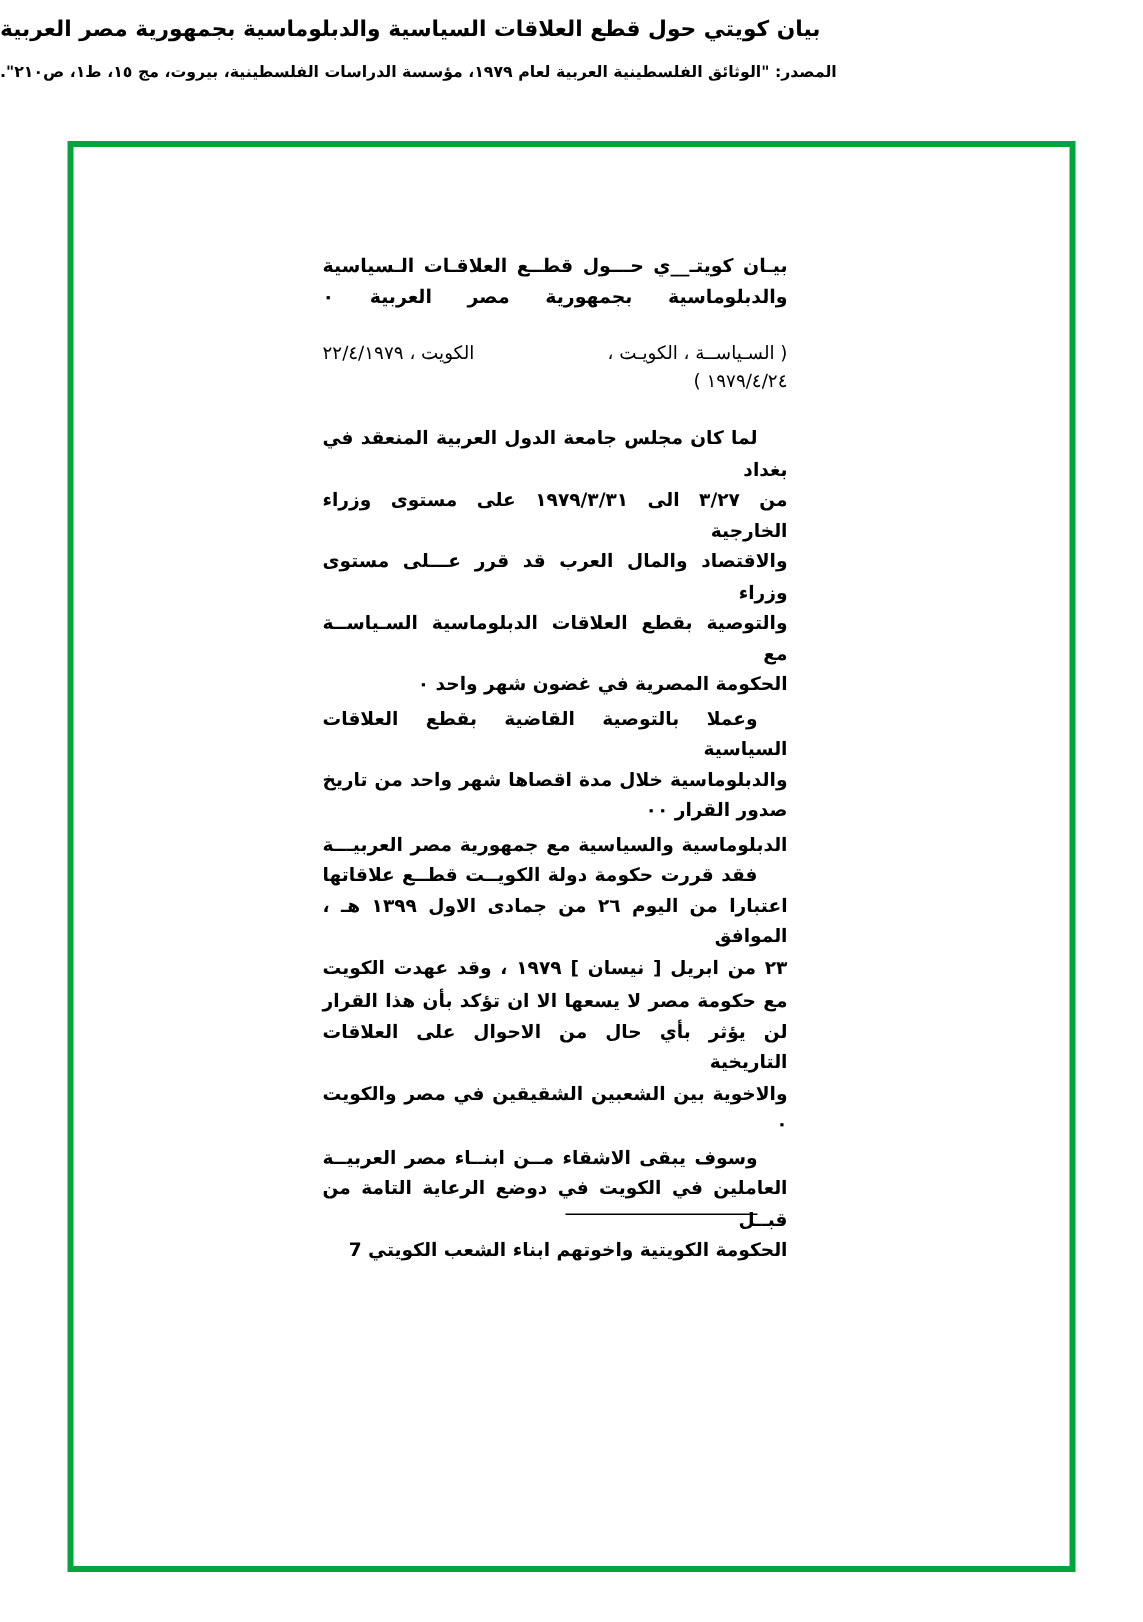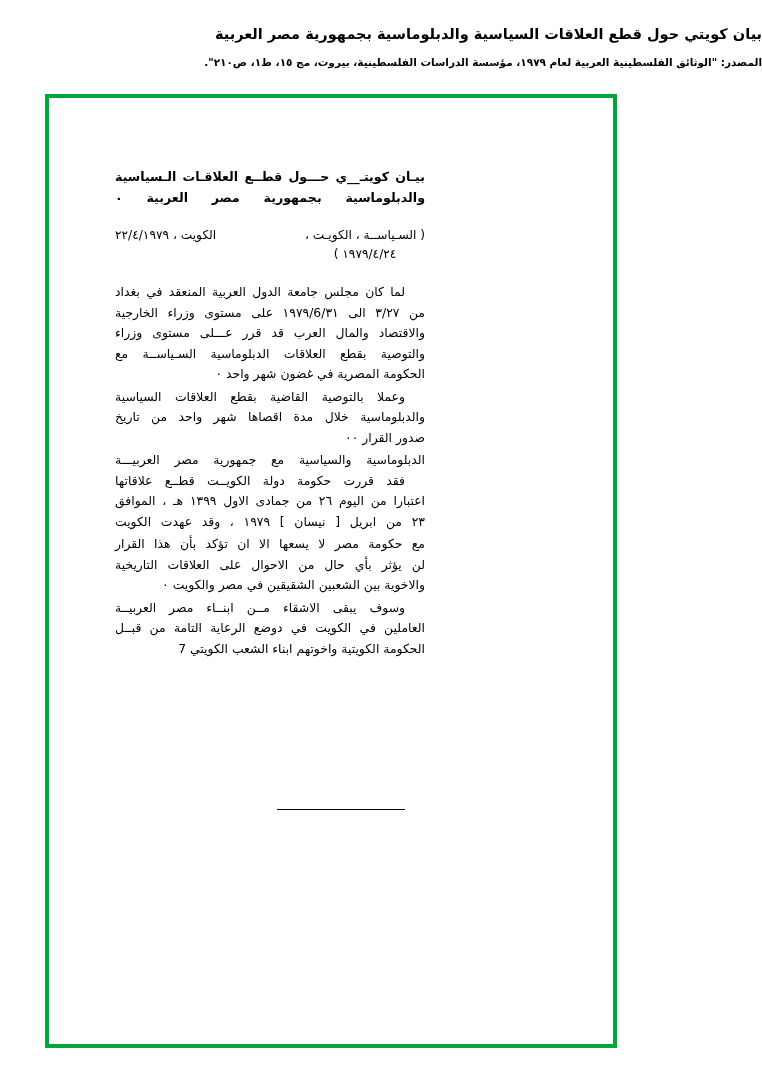--- a/index.html
+++ b/index.html
@@ -16,41 +16,41 @@
     overflow: hidden;
   }
   .page {
     width: 762px;
     height: 1081px;
     position: relative;
     box-sizing: border-box;
   }
   
   .doc-header {
-    text-align: right;
-    padding-top: 26px;
+    text-align: left;
+    padding-top: 12px;
   }
   .doc-header .title {
     font-size: 14.5px;
     font-weight: bold;
     letter-spacing: 0px;
     direction: rtl;
   }
   .doc-header .source {
     font-size: 10.5px;
     font-weight: bold;
     margin-top: 14px;
     direction: rtl;
   }
   
   .frame {
     position: absolute;
     left: 45px;
     top: 94px;
-    width: 572px;
+    width: 672px;
     height: 954px;
     border: 4px solid #00a53c;
     box-sizing: border-box;
     background: #ffffff;
   }
   
   .content {
     position: absolute;
     right: 188px;
     top: 68px;
@@ -77,33 +77,33 @@
     justify-content: space-between;
     align-items: flex-start;
     font-size: 12.2px;
     margin-bottom: 18px;
     line-height: 19px;
   }
   .meta .place-date {
     white-space: nowrap;
   }
   .meta .ref {
-    text-align: center;
     white-space: nowrap;
   }
   .meta .ref span { display: block; }
   p.para {
     margin: 0 0 2px 0;
     text-indent: 20px;
     text-align: justify;
     text-align-last: right;
   }
   p.para .ln {
     display: block;
     text-indent: 0;
+    font-weight: bold;
   }
   p.para .ln.first { text-indent: 20px; }
   p.para .ln.just {
     text-align: justify;
     text-align-last: justify;
   }
   .rule {
     position: absolute;
     right: 208px;
     top: 711px;
@@ -134,21 +134,21 @@
       <div class="meta">
         <div class="ref">
           <span>( السـياســة ، الكويـت ،</span>
           <span>١٩٧٩/٤/٢٤ )</span>
         </div>
         <div class="place-date">الكويت ، ٢٢/٤/١٩٧٩</div>
       </div>
 
       <p class="para">
         <span class="ln first just">لما كان مجلس جامعة الدول العربية المنعقد في بغداد</span>
-        <span class="ln just">من ٣/٢٧ الى ١٩٧٩/6/٣١ على مستوى وزراء الخارجية</span>
+        <span class="ln just">من ٣/٢٧ الى ١٩٧٩/٣/٣١ على مستوى وزراء الخارجية</span>
         <span class="ln just">والاقتصاد والمال العرب قد قرر عـــلى مستوى وزراء</span>
         <span class="ln just">والتوصية بقطع العلاقات الدبلوماسية السـياســة مع</span>
         <span class="ln">الحكومة المصرية في غضون شهر واحد ٠</span>
       </p>
 
 
       <p class="para">
         <span class="ln first just">وعملا بالتوصية القاضية بقطع العلاقات السياسية</span>
         <span class="ln just">والدبلوماسية خلال مدة اقصاها شهر واحد من تاريخ</span>
         <span class="ln">صدور القرار ٠٠</span>

